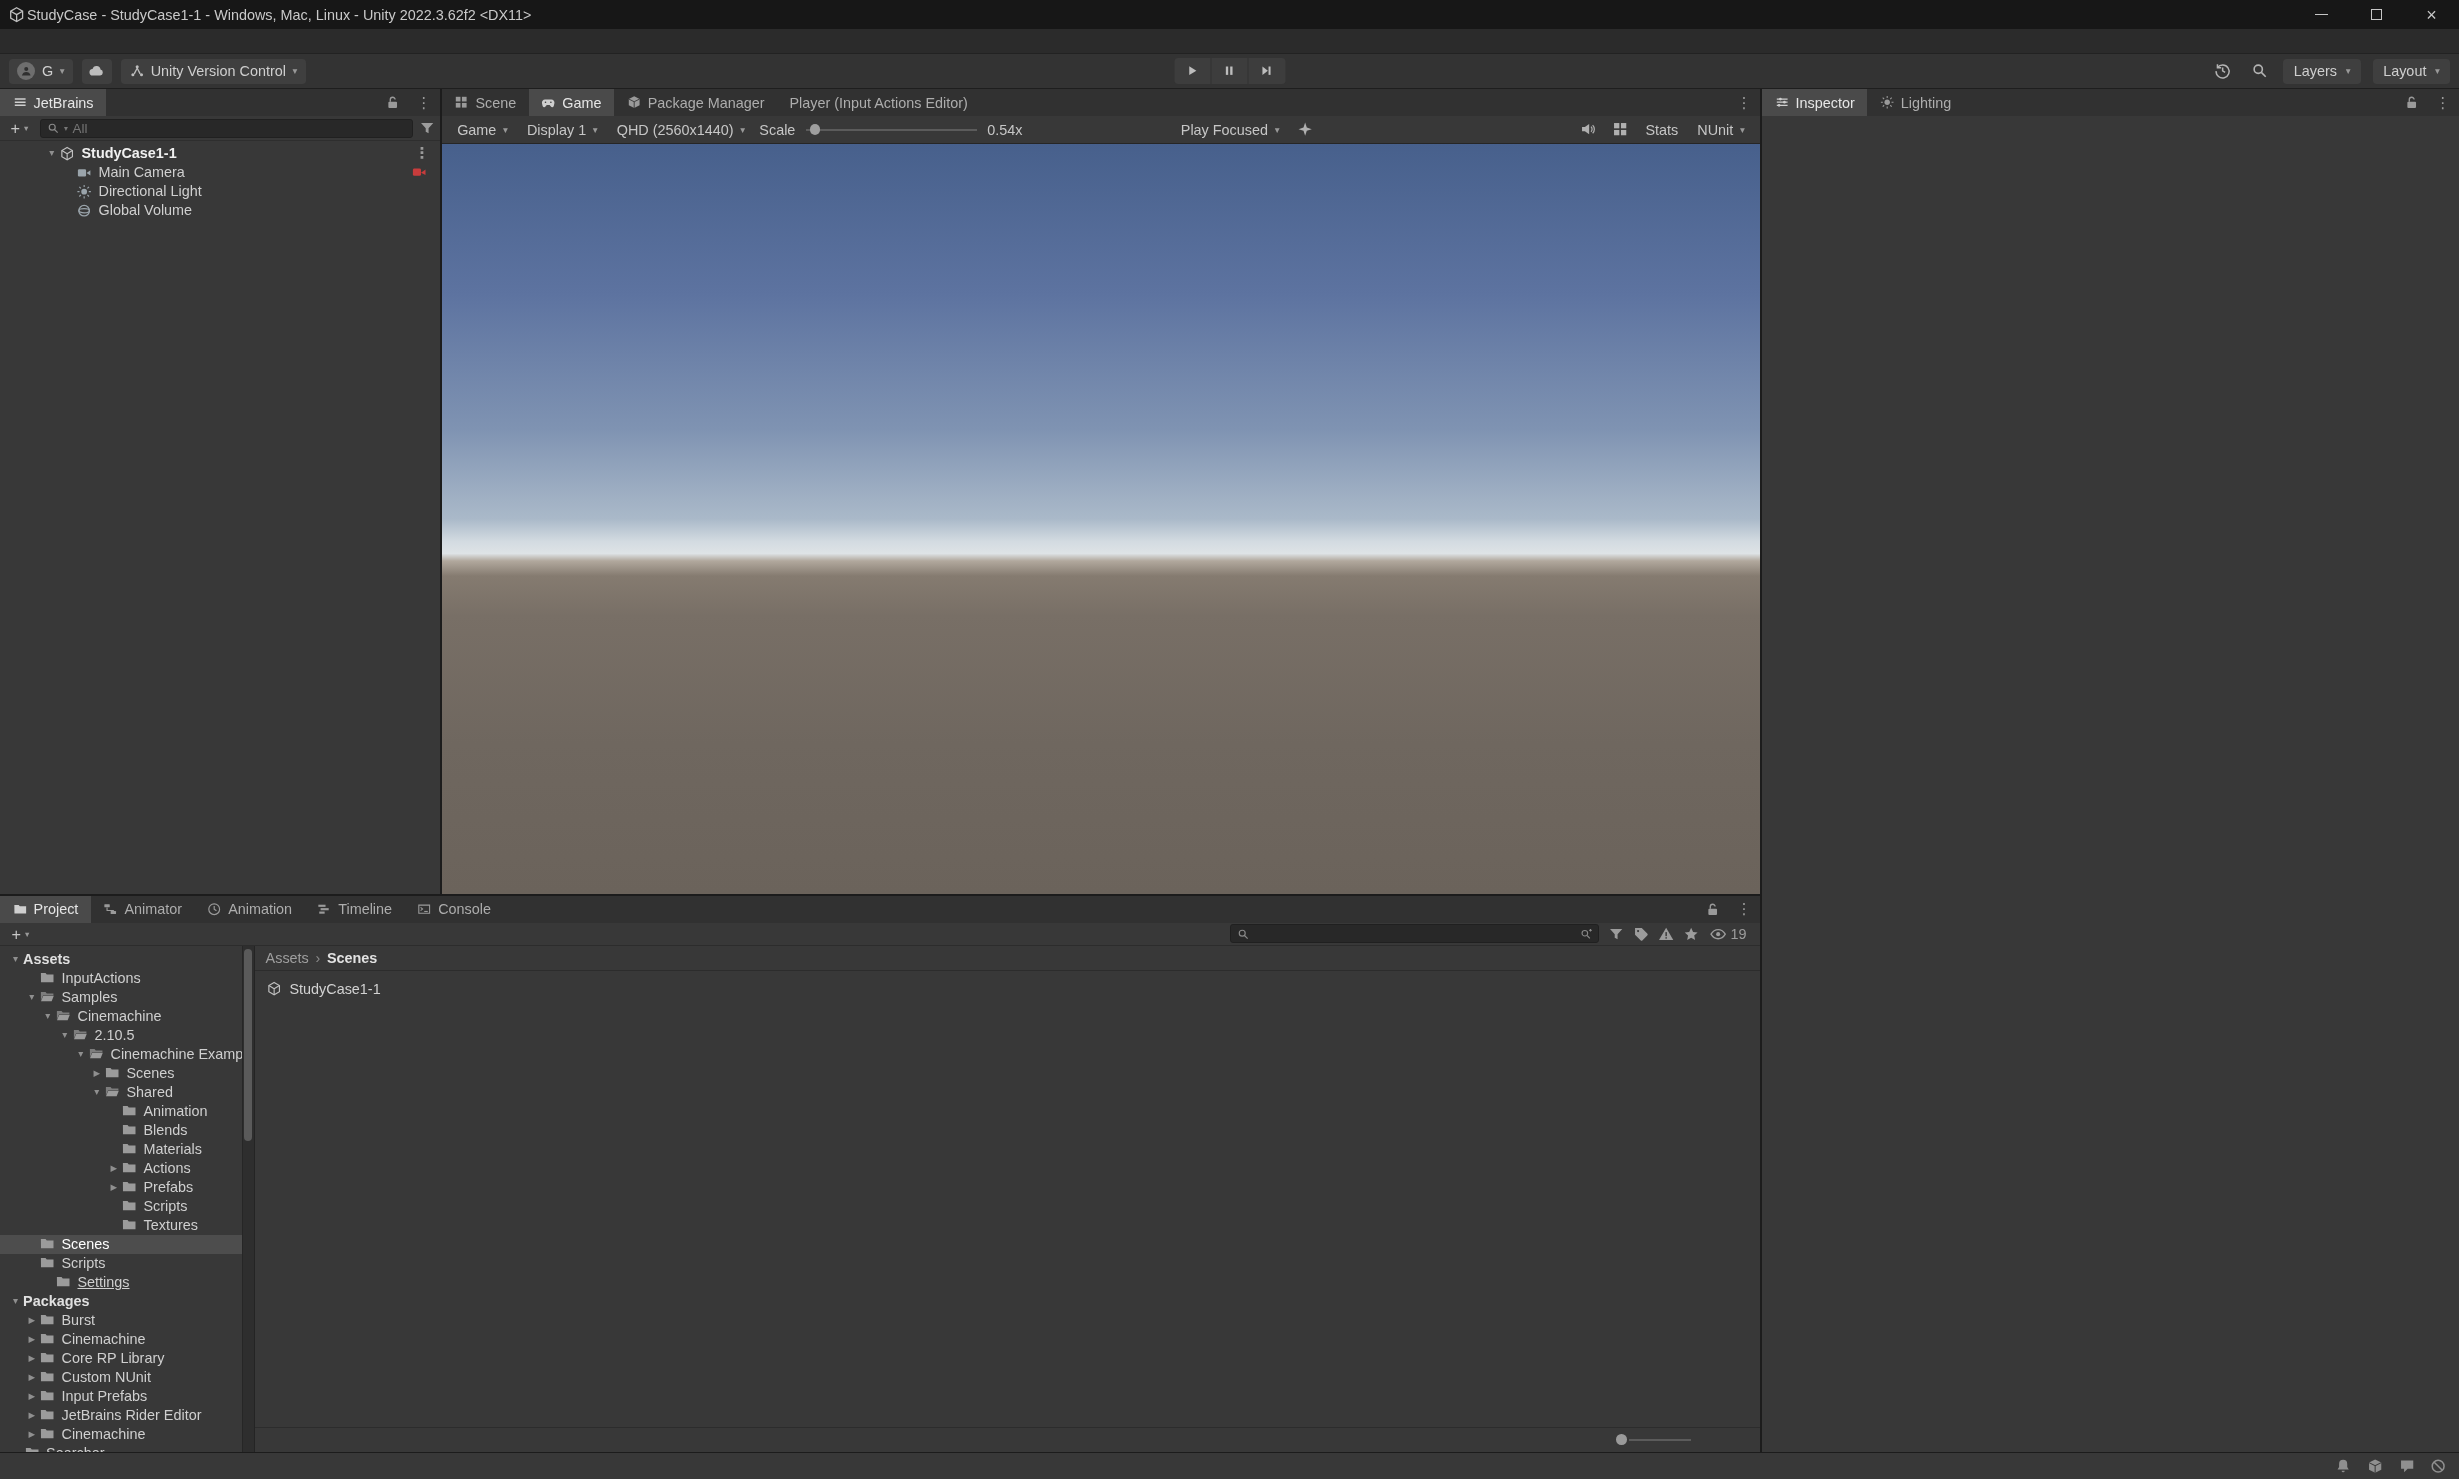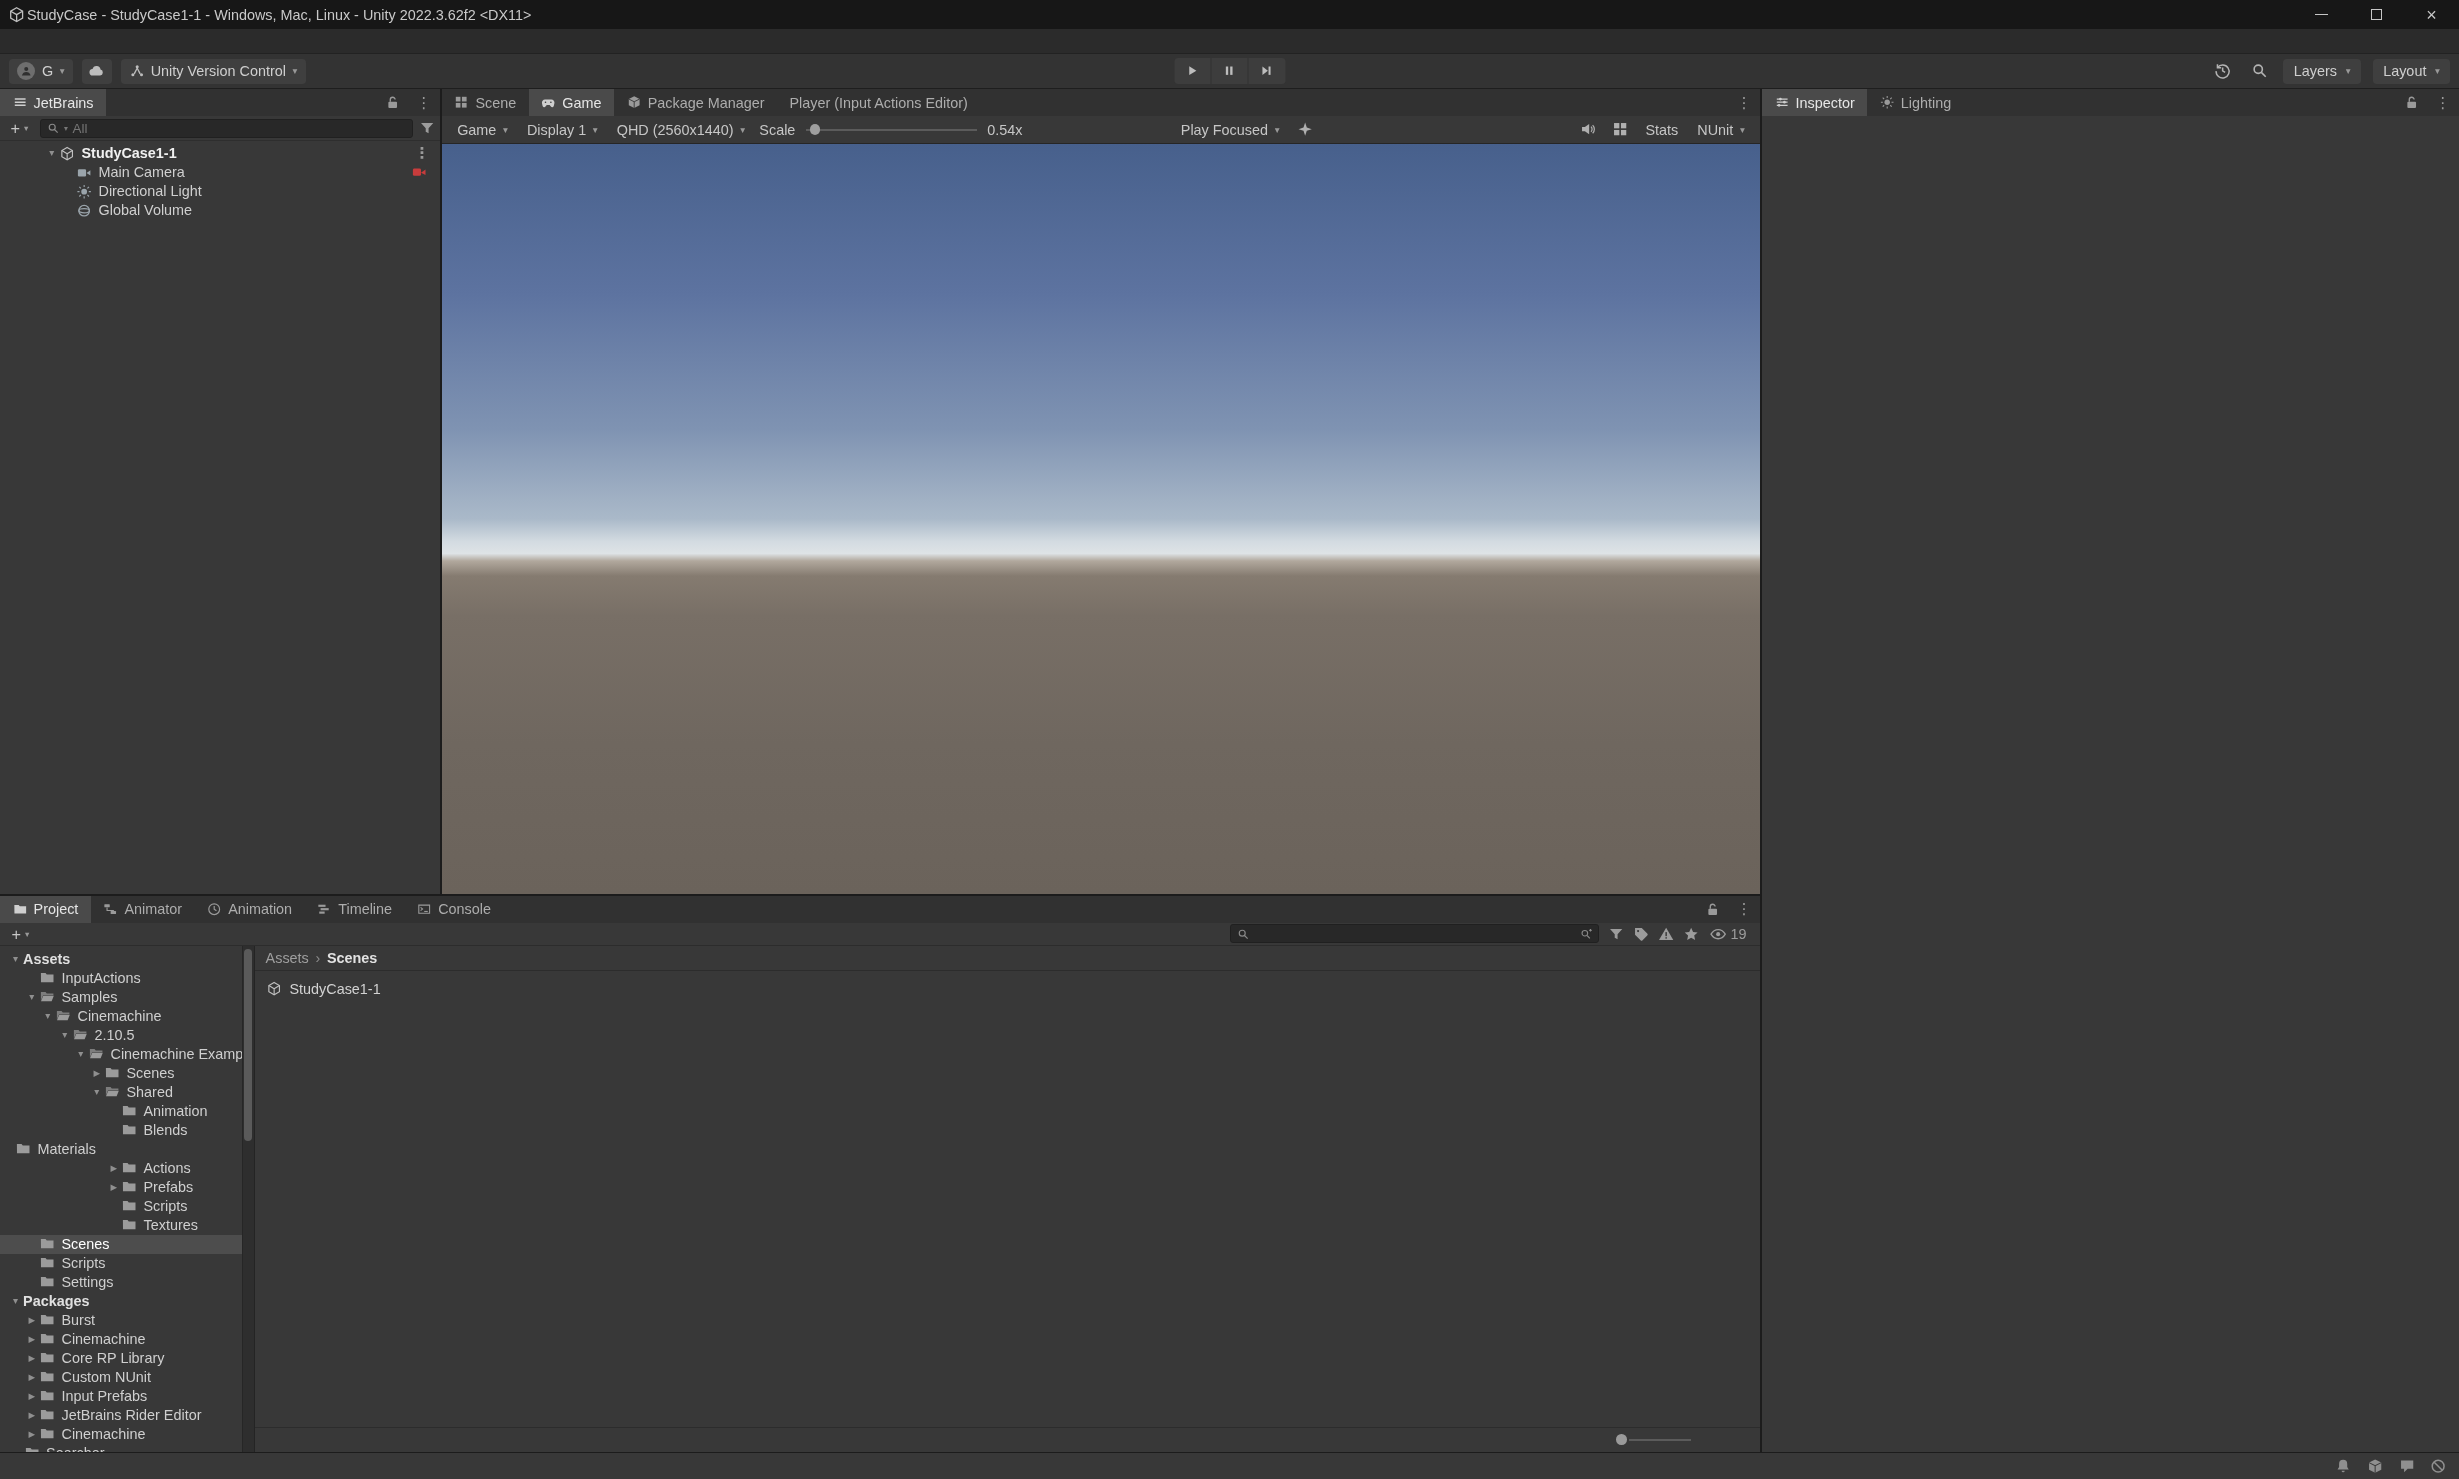--- a/index.html
+++ b/index.html
@@ -651,21 +651,21 @@
               </div>
               <div class="trow" style="padding-left: 106px;">
                 <span class="arrow"></span>
                 <span class="svg ic foldr">
                   <svg viewBox="0 0 16 16" fill="currentColor">
                     <path d="M1.5 3.2h4.8l1.3 1.6h7v8h-13z"></path>
                   </svg>
                 </span>
                 <span class="lbl">Blends</span>
               </div>
-              <div class="trow" style=" text-align: right;">
+              <div class="trow" style="padding-left: 106px; text-align: right;">
                 <span class="arrow"></span>
                 <span class="svg ic foldr">
                   <svg viewBox="0 0 16 16" fill="currentColor">
                     <path d="M1.5 3.2h4.8l1.3 1.6h7v8h-13z"></path>
                   </svg>
                 </span>
                 <span class="lbl">Materials</span>
               </div>
               <div class="trow" style="padding-left: 106px;">
                 <span class="arrow">▶</span>
@@ -714,21 +714,21 @@
               </div>
               <div class="trow" style="padding-left: 24px;">
                 <span class="arrow"></span>
                 <span class="svg ic foldr">
                   <svg viewBox="0 0 16 16" fill="currentColor">
                     <path d="M1.5 3.2h4.8l1.3 1.6h7v8h-13z"></path>
                   </svg>
                 </span>
                 <span class="lbl">Scripts</span>
               </div>
-              <div class="trow" style="padding-left: 24px;">
+              <div class="trow" style="padding-left: 40px; text-decoration: underline;">
                 <span class="arrow"></span>
                 <span class="svg ic foldr">
                   <svg viewBox="0 0 16 16" fill="currentColor">
                     <path d="M1.5 3.2h4.8l1.3 1.6h7v8h-13z"></path>
                   </svg>
                 </span>
                 <span class="lbl">Settings</span>
               </div>
               <div class="trow bold" style="padding-left: 7.7px;">
                 <span class="arrow">▼</span>

